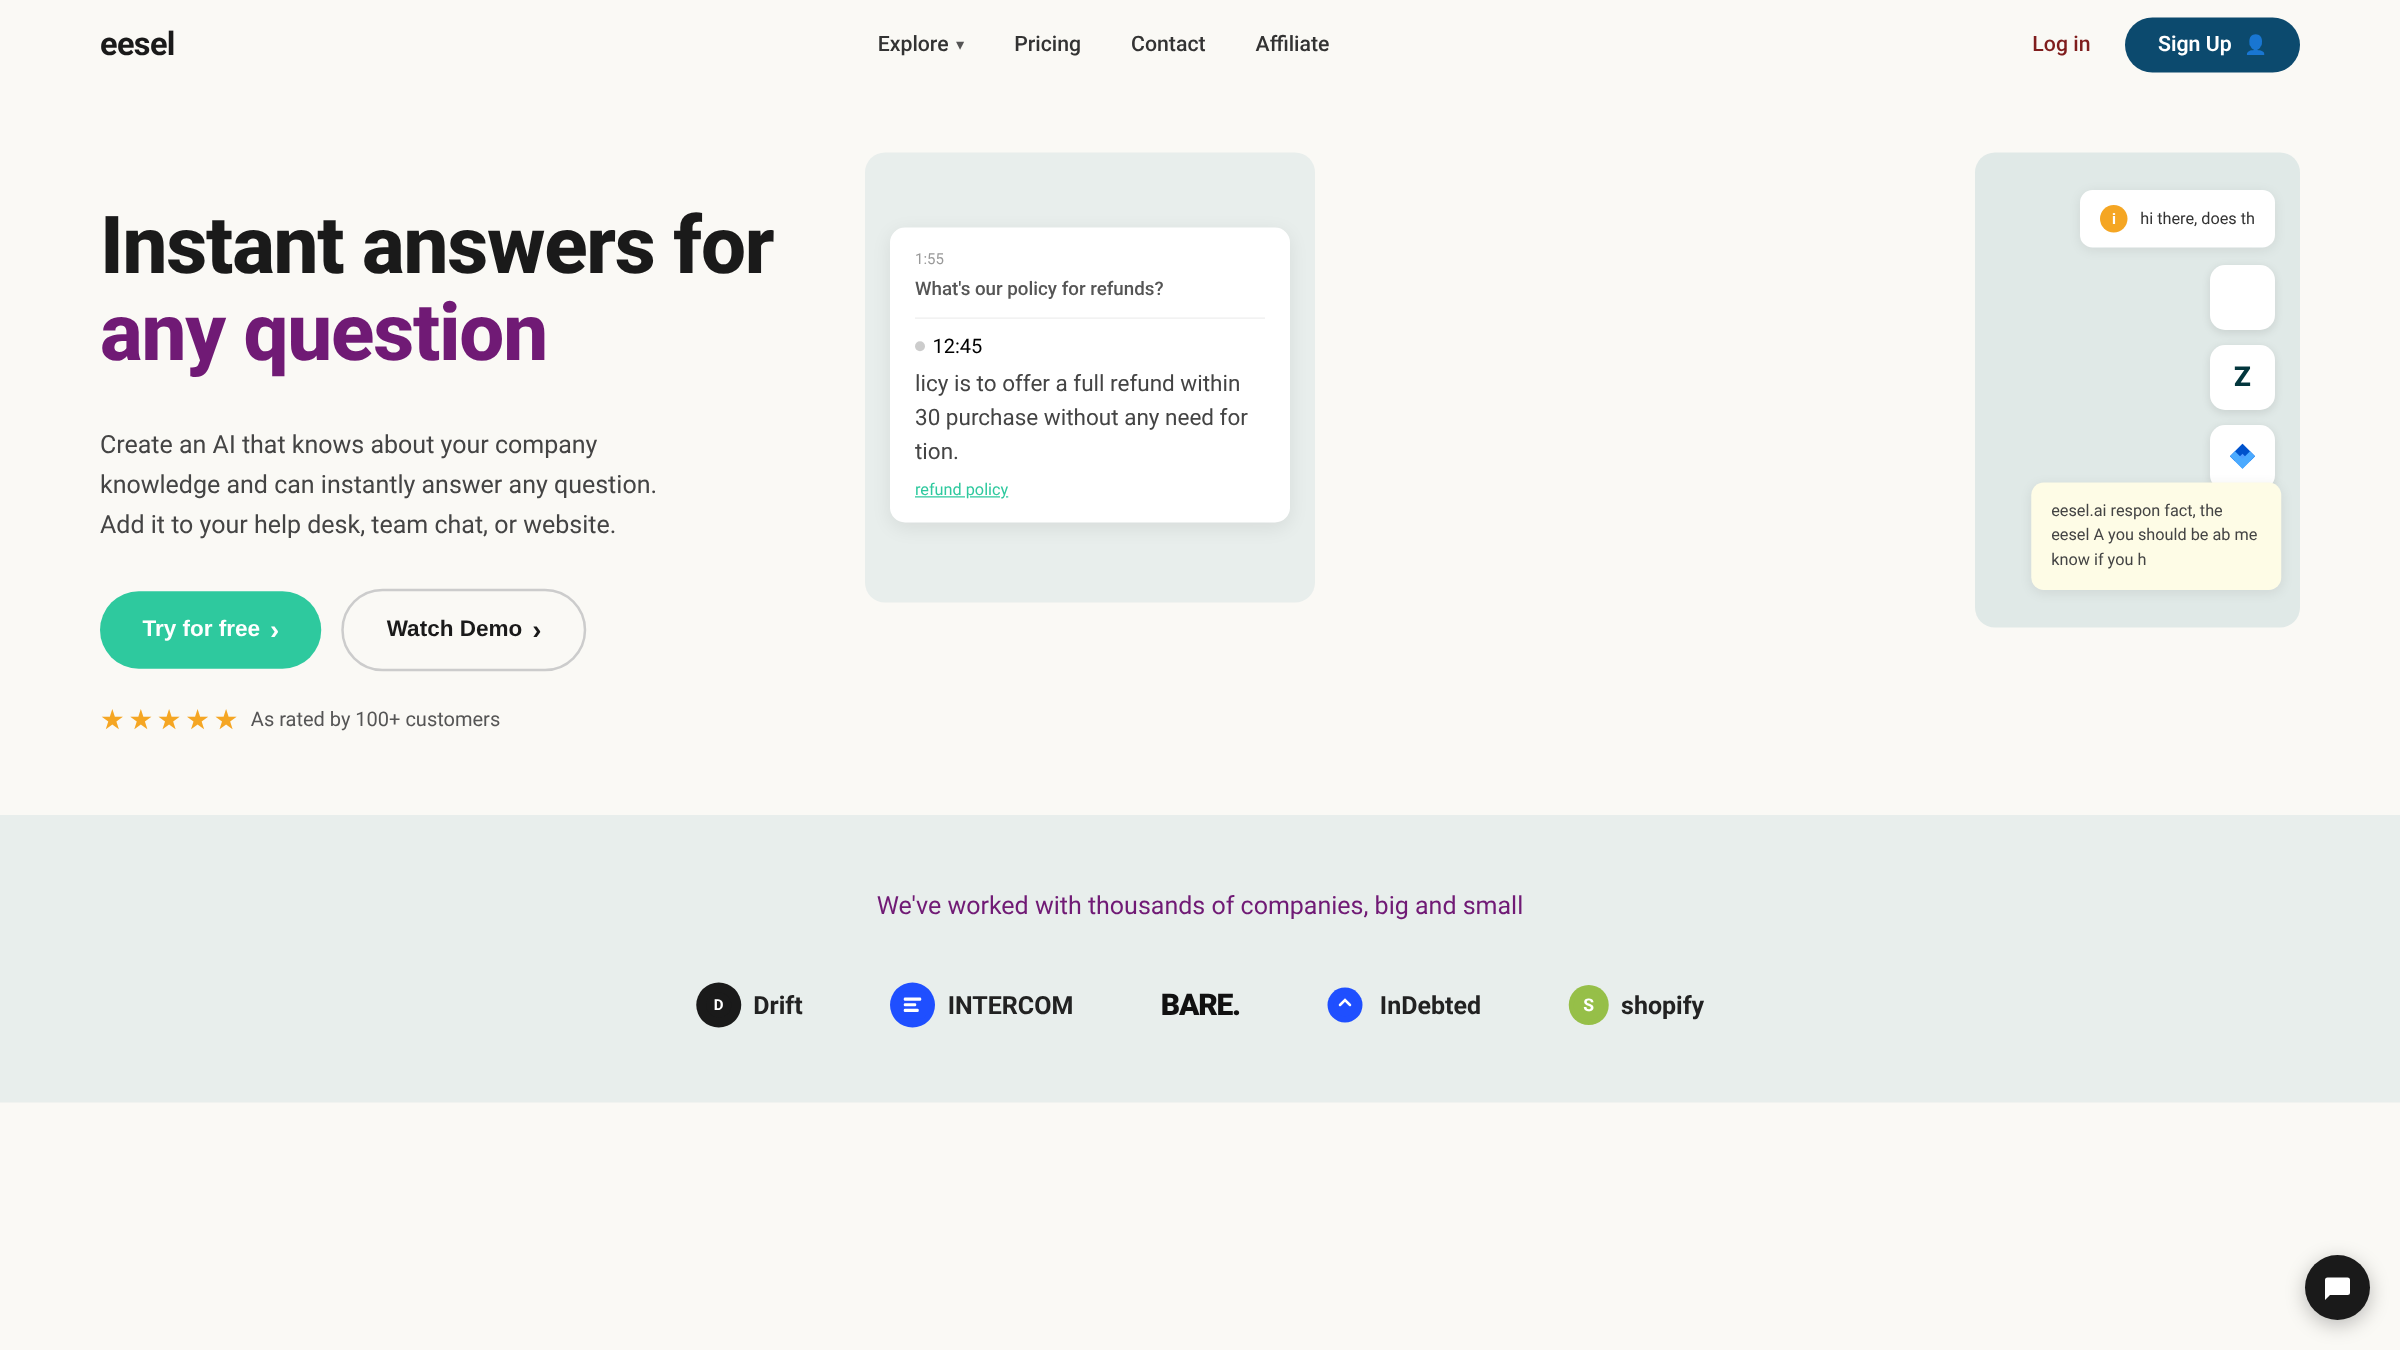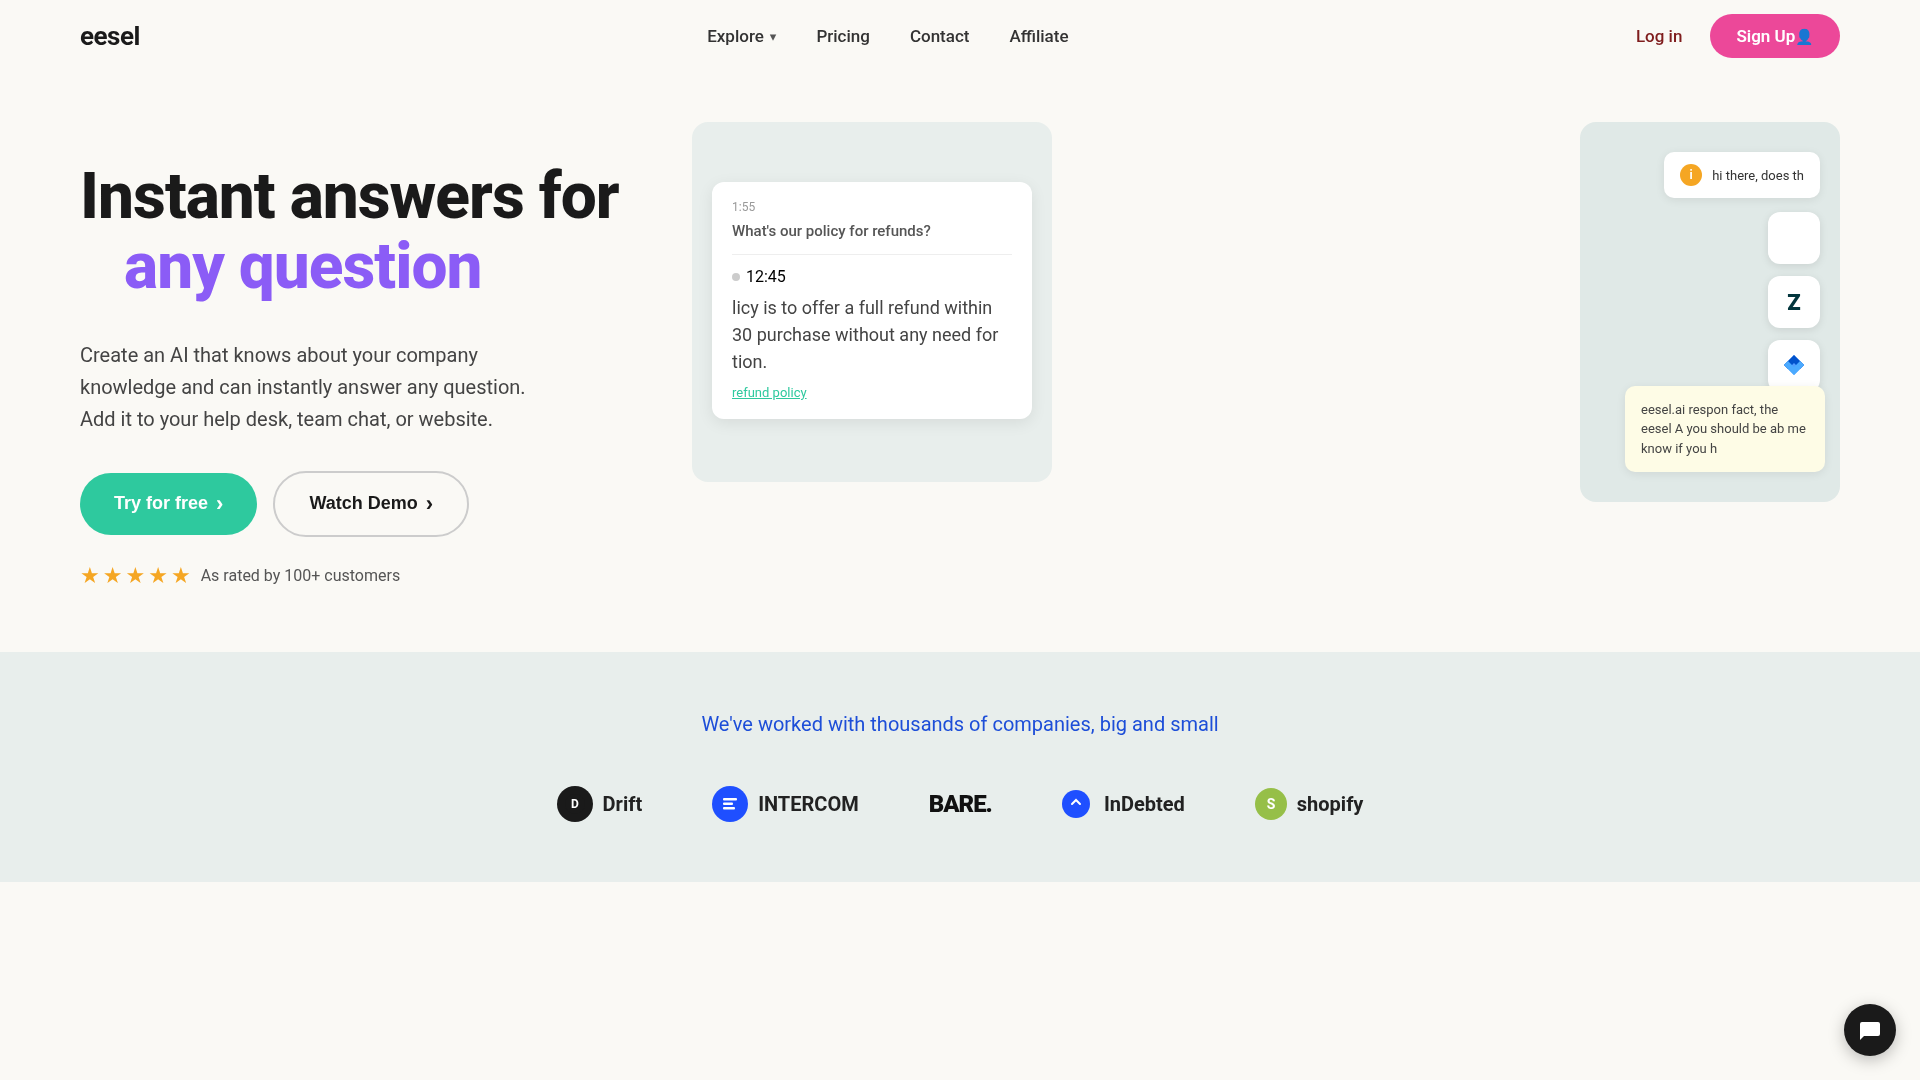--- a/index.html
+++ b/index.html
@@ -53,23 +53,23 @@
       gap: 28px;
     }
     .nav-login {
       text-decoration: none;
       color: #7f1d1d;
       font-size: 17px;
       font-weight: 500;
     }
     .nav-signup {
       display: flex;
-      align-items: flex-end;
-      gap: 0;
-      background: #ec4899;
+      align-items: center;
+      gap: 10px;
+      background: #0c4a6e;
       color: white;
       border: none;
       border-radius: 50px;
       padding: 12px 26px;
       font-size: 17px;
       font-weight: 600;
       cursor: pointer;
       text-decoration: none;
     }
     .nav-signup .person-icon {
@@ -91,24 +91,23 @@
     .hero-title-line1 {
       font-size: 64px;
       font-weight: 800;
       color: #1a1a1a;
       line-height: 1.1;
       letter-spacing: -1px;
     }
     .hero-title-line2 {
       font-size: 64px;
       font-weight: 800;
-      color: #8b5cf6;
+      color: #701a75;
       line-height: 1.1;
       letter-spacing: -1px;
-      margin-left: 44px;
     }
     .hero-description {
       margin-top: 36px;
       font-size: 20px;
       line-height: 1.6;
       color: #444;
       max-width: 480px;
     }
     .hero-buttons {
       display: flex;
@@ -323,21 +322,21 @@
 
     
     .companies-section {
       background: #e8eeec;
       padding: 60px 80px;
       margin-top: 20px;
     }
     .companies-title {
       text-align: center;
       font-size: 20px;
-      color: #1d4ed8;
+      color: #701a75;
       margin-bottom: 50px;
       font-weight: 400;
     }
     .companies-logos {
       display: flex;
       align-items: center;
       justify-content: center;
       gap: 70px;
       flex-wrap: wrap;
     }

